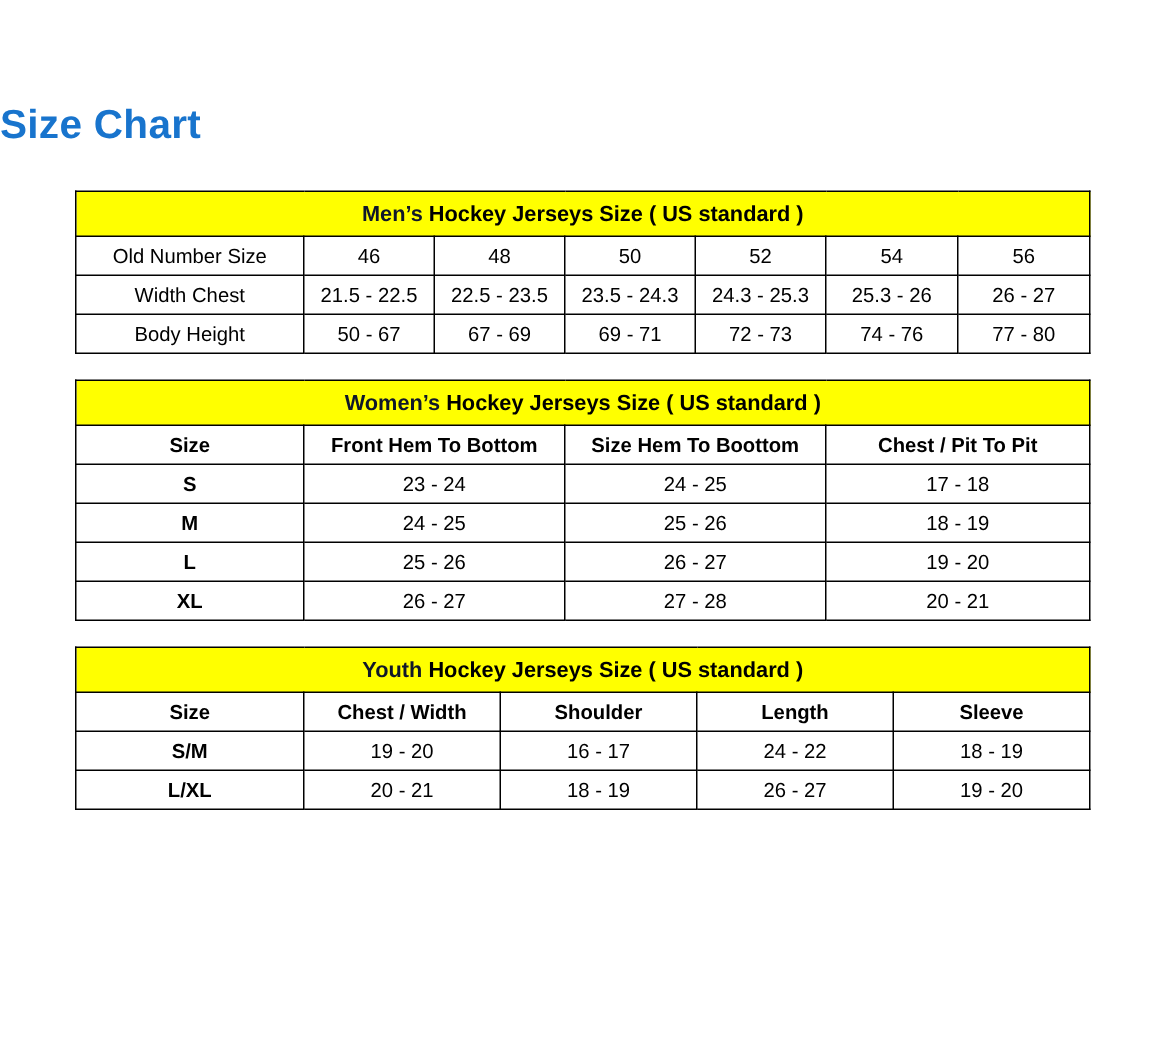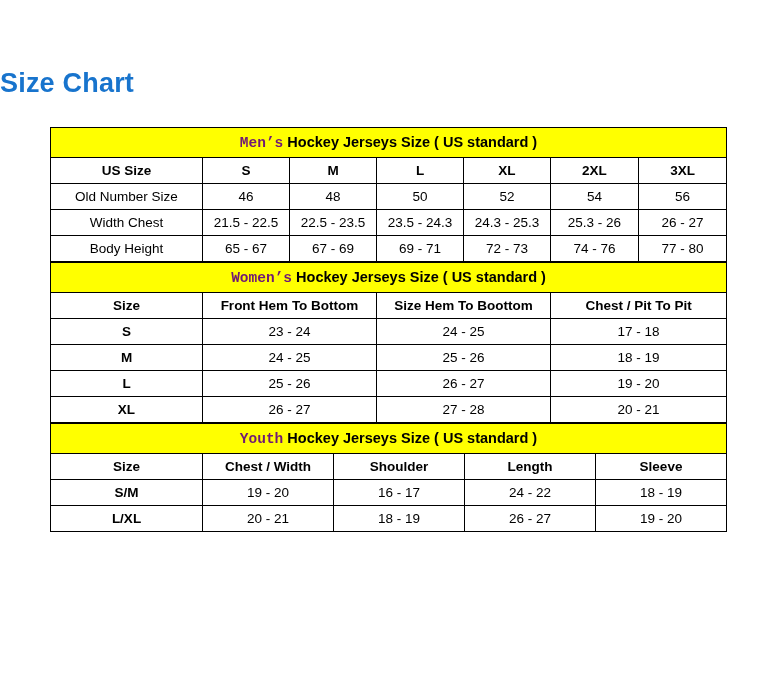--- a/index.html
+++ b/index.html
@@ -47,34 +47,33 @@
     height: 26px;
     font-weight: normal;
   }
   .band {
     background: #ffff00;
     height: 30px;
     font-size: 14.5px;
     font-weight: bold;
   }
   .band .hl {
-    color: #701a75;
-    font-family: Liberation Mono, monospace;
+    color: #0f172a;
   }
   .rowhead {
     font-weight: bold;
   }
   .labelcell {
     font-weight: normal;
   }
   .hdrbold {
     font-weight: bold;
   }
   table + table {
-    margin-top: 0;
+    margin-top: 17px;
   }
 </style>
 </head>
 <body>
 
 <div class="page">
 
   <h1 class="title">Size Chart</h1>
 
   <div class="tables">
@@ -85,29 +84,20 @@
         <col style="width:87px">
         <col style="width:87px">
         <col style="width:87px">
         <col style="width:87px">
         <col style="width:88px">
         <col style="width:88px">
       </colgroup>
       <tbody>
         <tr>
           <td class="band" colspan="7"><span class="hl">Men’s</span><span> Hockey Jerseys Size ( US standard )</span></td>
-        </tr>
-        <tr>
-          <td class="hdrbold">US Size</td>
-          <td class="hdrbold">S</td>
-          <td class="hdrbold">M</td>
-          <td class="hdrbold">L</td>
-          <td class="hdrbold">XL</td>
-          <td class="hdrbold">2XL</td>
-          <td class="hdrbold">3XL</td>
         </tr>
         <tr>
           <td class="labelcell">Old Number Size</td>
           <td>46</td>
           <td>48</td>
           <td>50</td>
           <td>52</td>
           <td>54</td>
           <td>56</td>
         </tr>
@@ -115,21 +105,21 @@
           <td class="labelcell">Width Chest</td>
           <td>21.5 - 22.5</td>
           <td>22.5 - 23.5</td>
           <td>23.5 - 24.3</td>
           <td>24.3 - 25.3</td>
           <td>25.3 - 26</td>
           <td>26 - 27</td>
         </tr>
         <tr>
           <td class="labelcell">Body Height</td>
-          <td>65 - 67</td>
+          <td>50 - 67</td>
           <td>67 - 69</td>
           <td>69 - 71</td>
           <td>72 - 73</td>
           <td>74 - 76</td>
           <td>77 - 80</td>
         </tr>
       </tbody>
     </table>
 
     <table>

